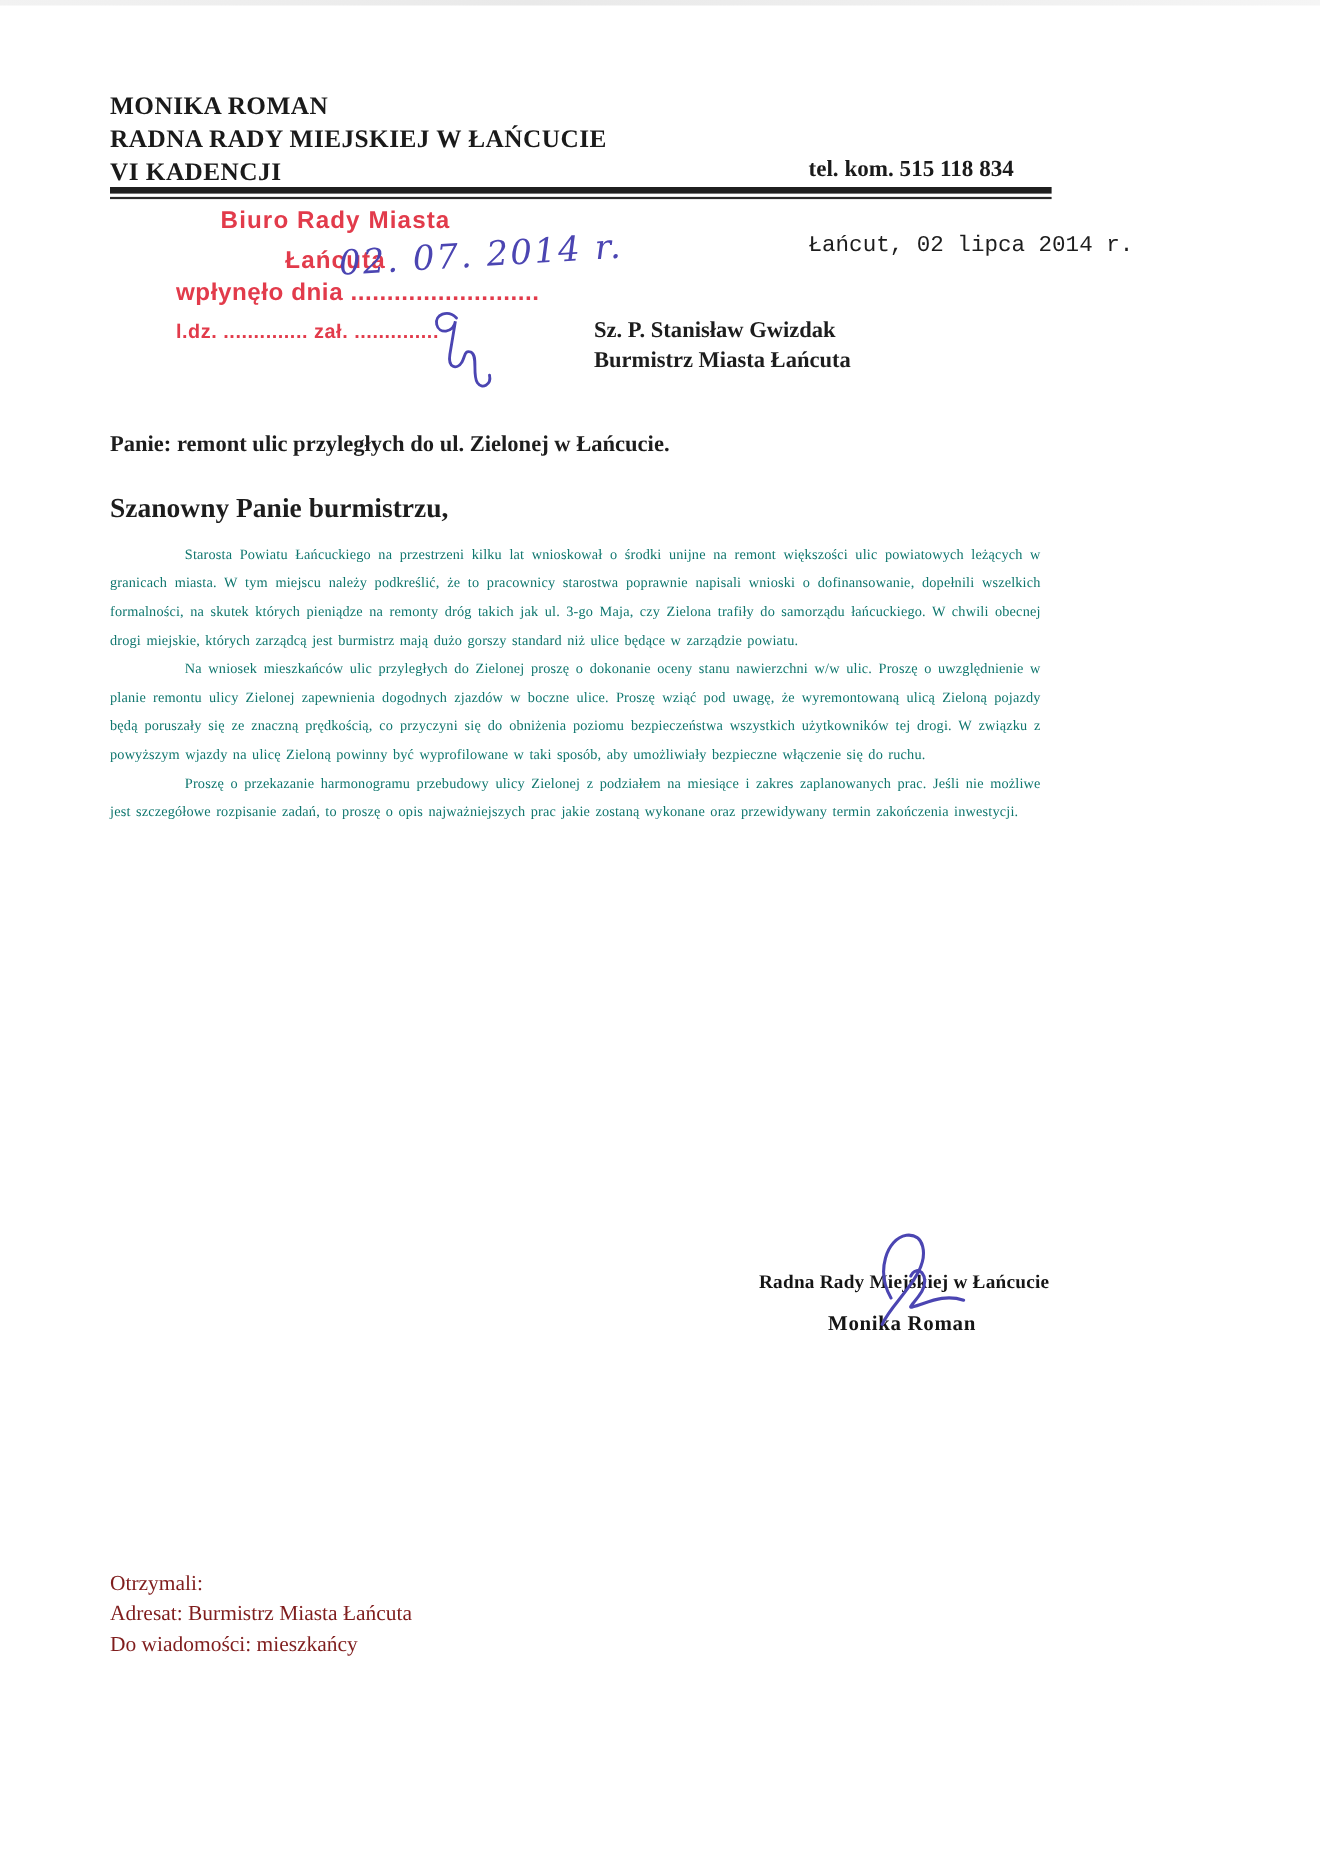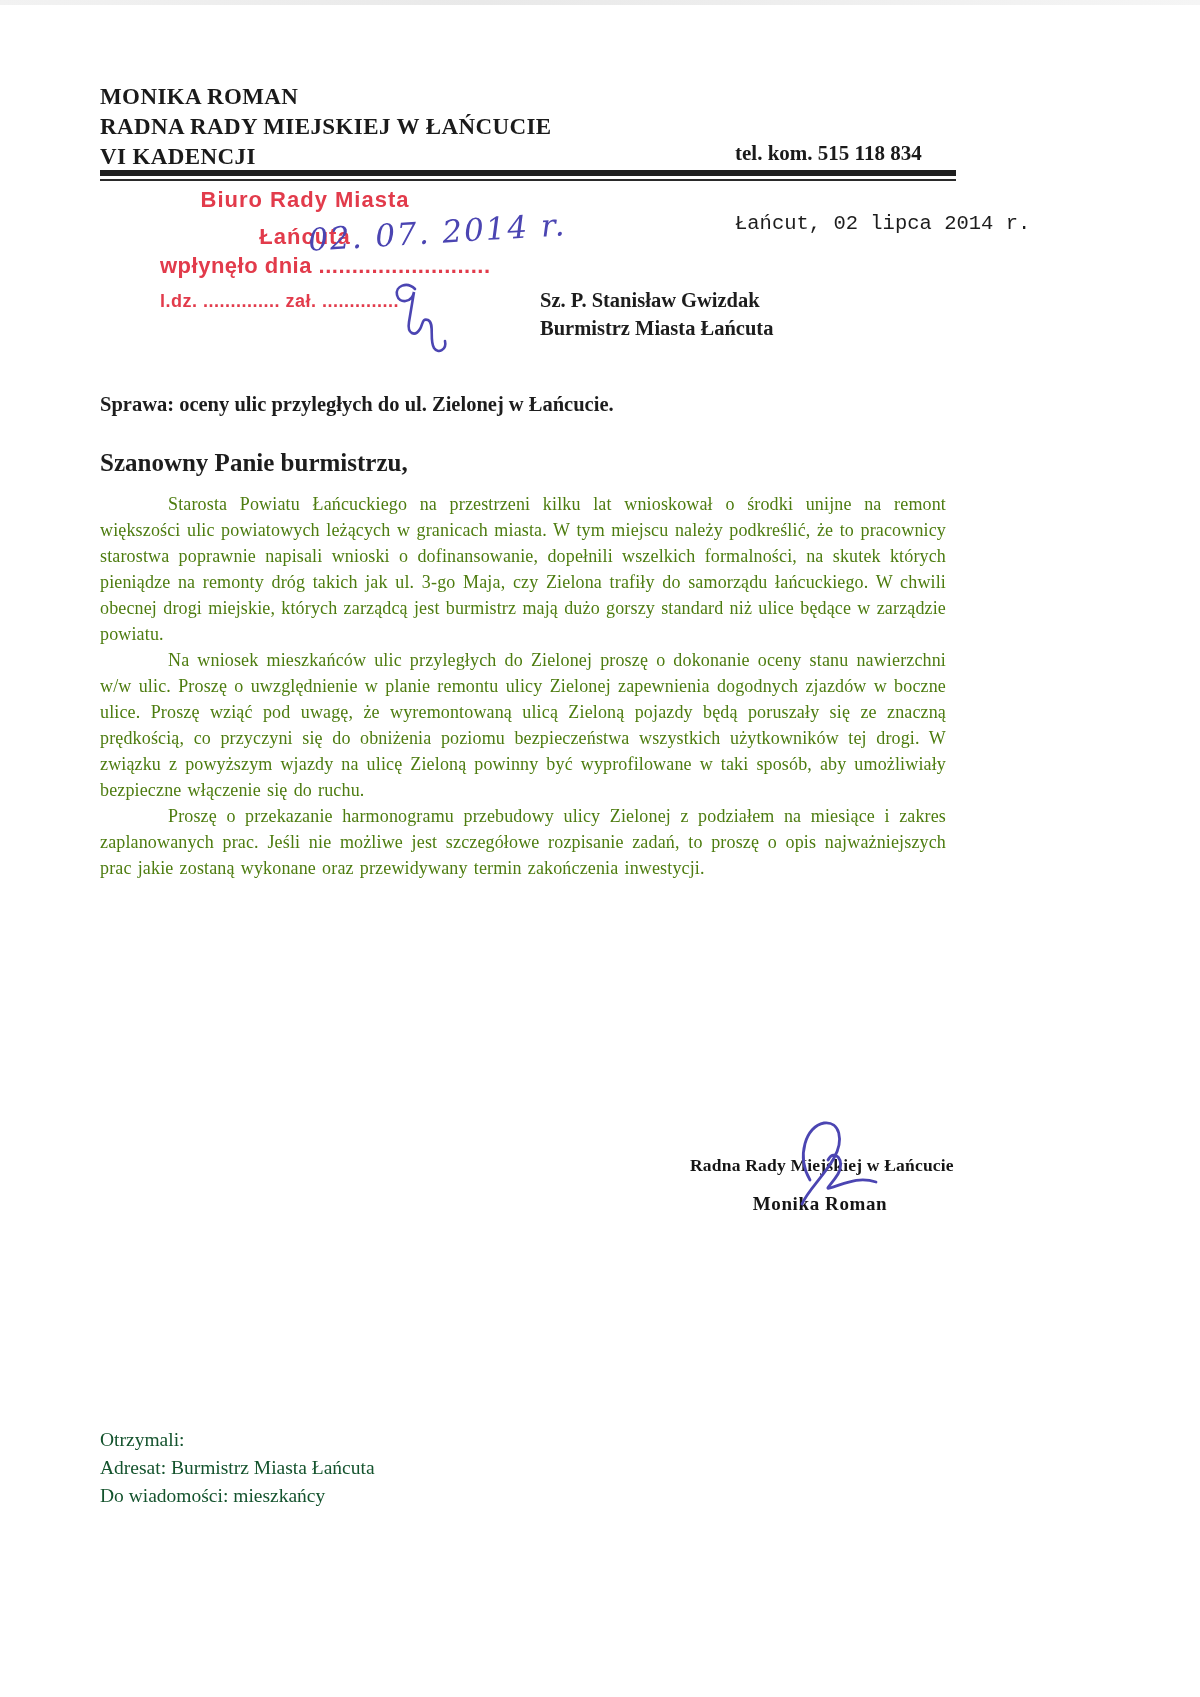--- a/index.html
+++ b/index.html
@@ -128,26 +128,26 @@
     font-weight: 700;
     font-size: 25px;
     white-space: nowrap;
   }
 
   
   .body-text {
     position: absolute;
     left: 100px; top: 491px;
     width: 846px;
-    font-size: 18px;
+    font-size: 13px;
     line-height: 26px;
     text-align: justify;
     letter-spacing: 0.15px;
     word-spacing: 1.5px;
-    color: #4d7c0f;
+    color: #0f766e;
   }
   .body-text p {
     margin: 0;
     text-indent: 68px;
   }
 
   
   .signature-block {
     position: absolute;
     left: 690px; top: 1155px;
@@ -174,21 +174,21 @@
     width: 110px; height: 100px;
     pointer-events: none;
   }
 
   
   .distribution {
     position: absolute;
     left: 100px; top: 1426px;
     font-size: 19.5px;
     line-height: 28px;
-    color: #14532d;
+    color: #7f1d1d;
   }
 </style>
 </head>
 <body>
 
 <div class="page">
   <div class="scan-edge-top"></div>
 
   <div class="letterhead">
     <div class="lh-line">MONIKA ROMAN</div>
@@ -209,21 +209,21 @@
   <svg class="paraph" viewBox="0 0 64 76">
     <path d="M27,9 C19,1 7,6 9,15 C11,24 24,23 26,12 L21,42 C19,54 27,57 32,49 C35,44 34,38 40,40 C47,43 41,60 46,68 C50,74 59,70 57,61" fill="none" stroke="#4b45b2" stroke-width="2.6" stroke-linecap="round"></path>
   </svg>
 
   <div class="dateline">Łańcut, 02 lipca 2014 r.</div>
   <div class="recipient">
     <div>Sz. P. Stanisław Gwizdak</div>
     <div>Burmistrz Miasta Łańcuta</div>
   </div>
 
-  <div class="subject">Sprawa: oceny ulic przyległych do ul. Zielonej w Łańcucie.</div>
+  <div class="subject">Panie: remont ulic przyległych do ul. Zielonej w Łańcucie.</div>
   <div class="salutation">Szanowny Panie burmistrzu,</div>
 
   <div class="body-text">
     <p>Starosta Powiatu Łańcuckiego na przestrzeni kilku lat wnioskował o środki unijne na remont większości ulic powiatowych leżących w granicach miasta. W tym miejscu należy podkreślić, że to pracownicy starostwa poprawnie napisali wnioski o dofinansowanie, dopełnili wszelkich formalności, na skutek których pieniądze na remonty dróg takich jak ul. 3-go Maja, czy Zielona trafiły do samorządu łańcuckiego.  W chwili obecnej drogi miejskie, których zarządcą jest burmistrz mają dużo gorszy standard niż ulice będące w zarządzie powiatu.</p>
     <p>Na wniosek mieszkańców ulic przyległych do Zielonej proszę o dokonanie oceny stanu nawierzchni w/w ulic. Proszę o uwzględnienie w planie remontu ulicy Zielonej zapewnienia dogodnych zjazdów w boczne ulice. Proszę wziąć pod uwagę, że wyremontowaną ulicą Zieloną pojazdy będą poruszały się ze znaczną prędkością, co przyczyni się do obniżenia poziomu bezpieczeństwa wszystkich użytkowników tej drogi. W związku z powyższym wjazdy na ulicę Zieloną powinny być wyprofilowane w taki sposób, aby umożliwiały bezpieczne włączenie się do ruchu.</p>
     <p>Proszę o przekazanie harmonogramu przebudowy ulicy Zielonej z podziałem na miesiące i zakres zaplanowanych prac. Jeśli nie możliwe jest szczegółowe rozpisanie zadań, to proszę o opis najważniejszych prac jakie zostaną wykonane oraz przewidywany termin zakończenia inwestycji.</p>
   </div>
 
   <div class="signature-block">
     <div class="sig-role">Radna Rady Miejskiej w Łańcucie</div>

